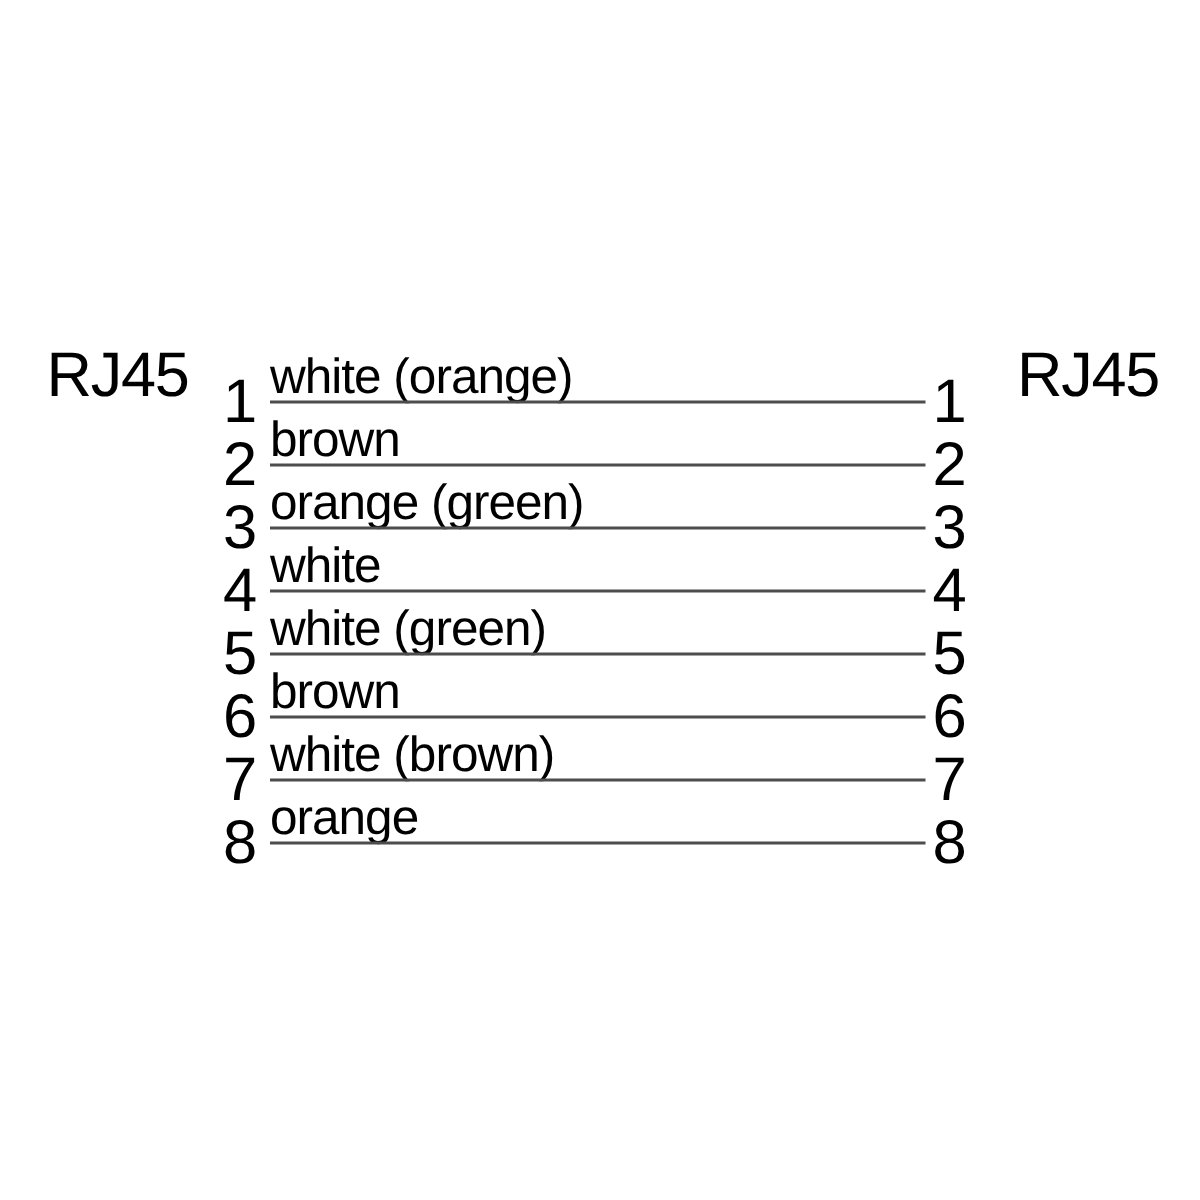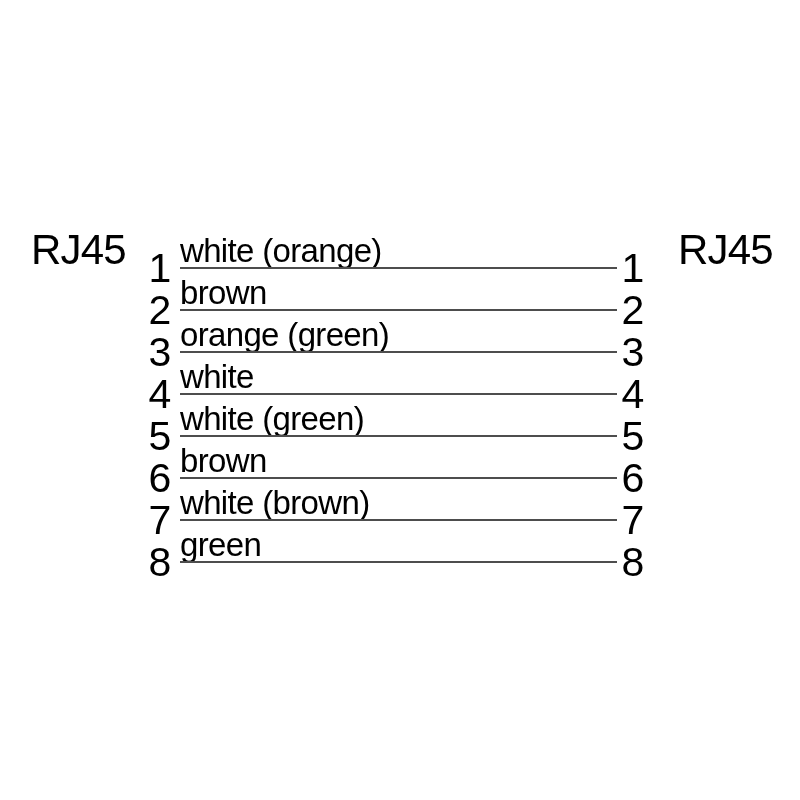--- a/index.html
+++ b/index.html
@@ -114,18 +114,18 @@
 
   <div class="row" style="--i:6">
     <span class="pin pin-left">7</span>
     <span class="wire-label">white (brown)</span>
     <span class="wire-line"></span>
     <span class="pin pin-right">7</span>
   </div>
 
   <div class="row" style="--i:7">
     <span class="pin pin-left">8</span>
-    <span class="wire-label">green</span>
+    <span class="wire-label">orange</span>
     <span class="wire-line"></span>
     <span class="pin pin-right">8</span>
   </div>
 
 </div>
 
 </body></html>

